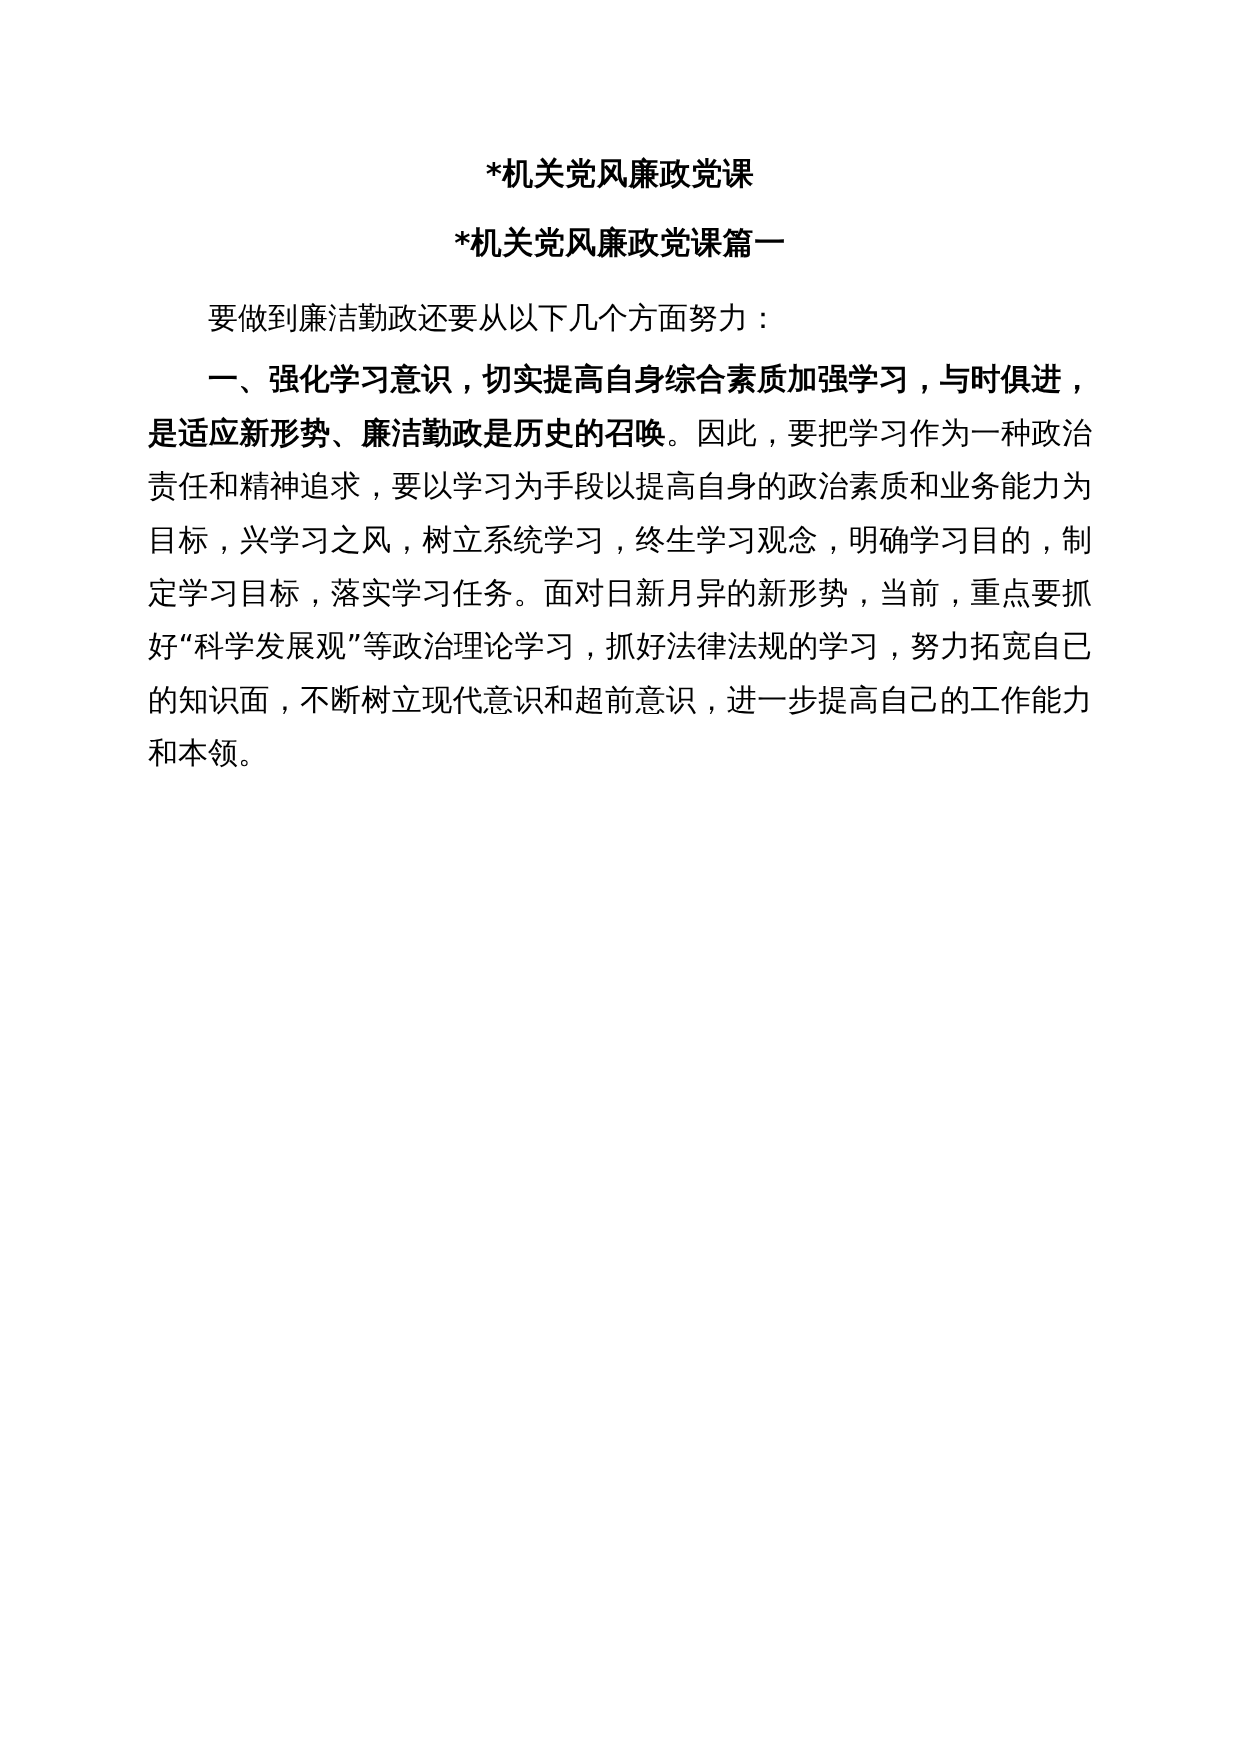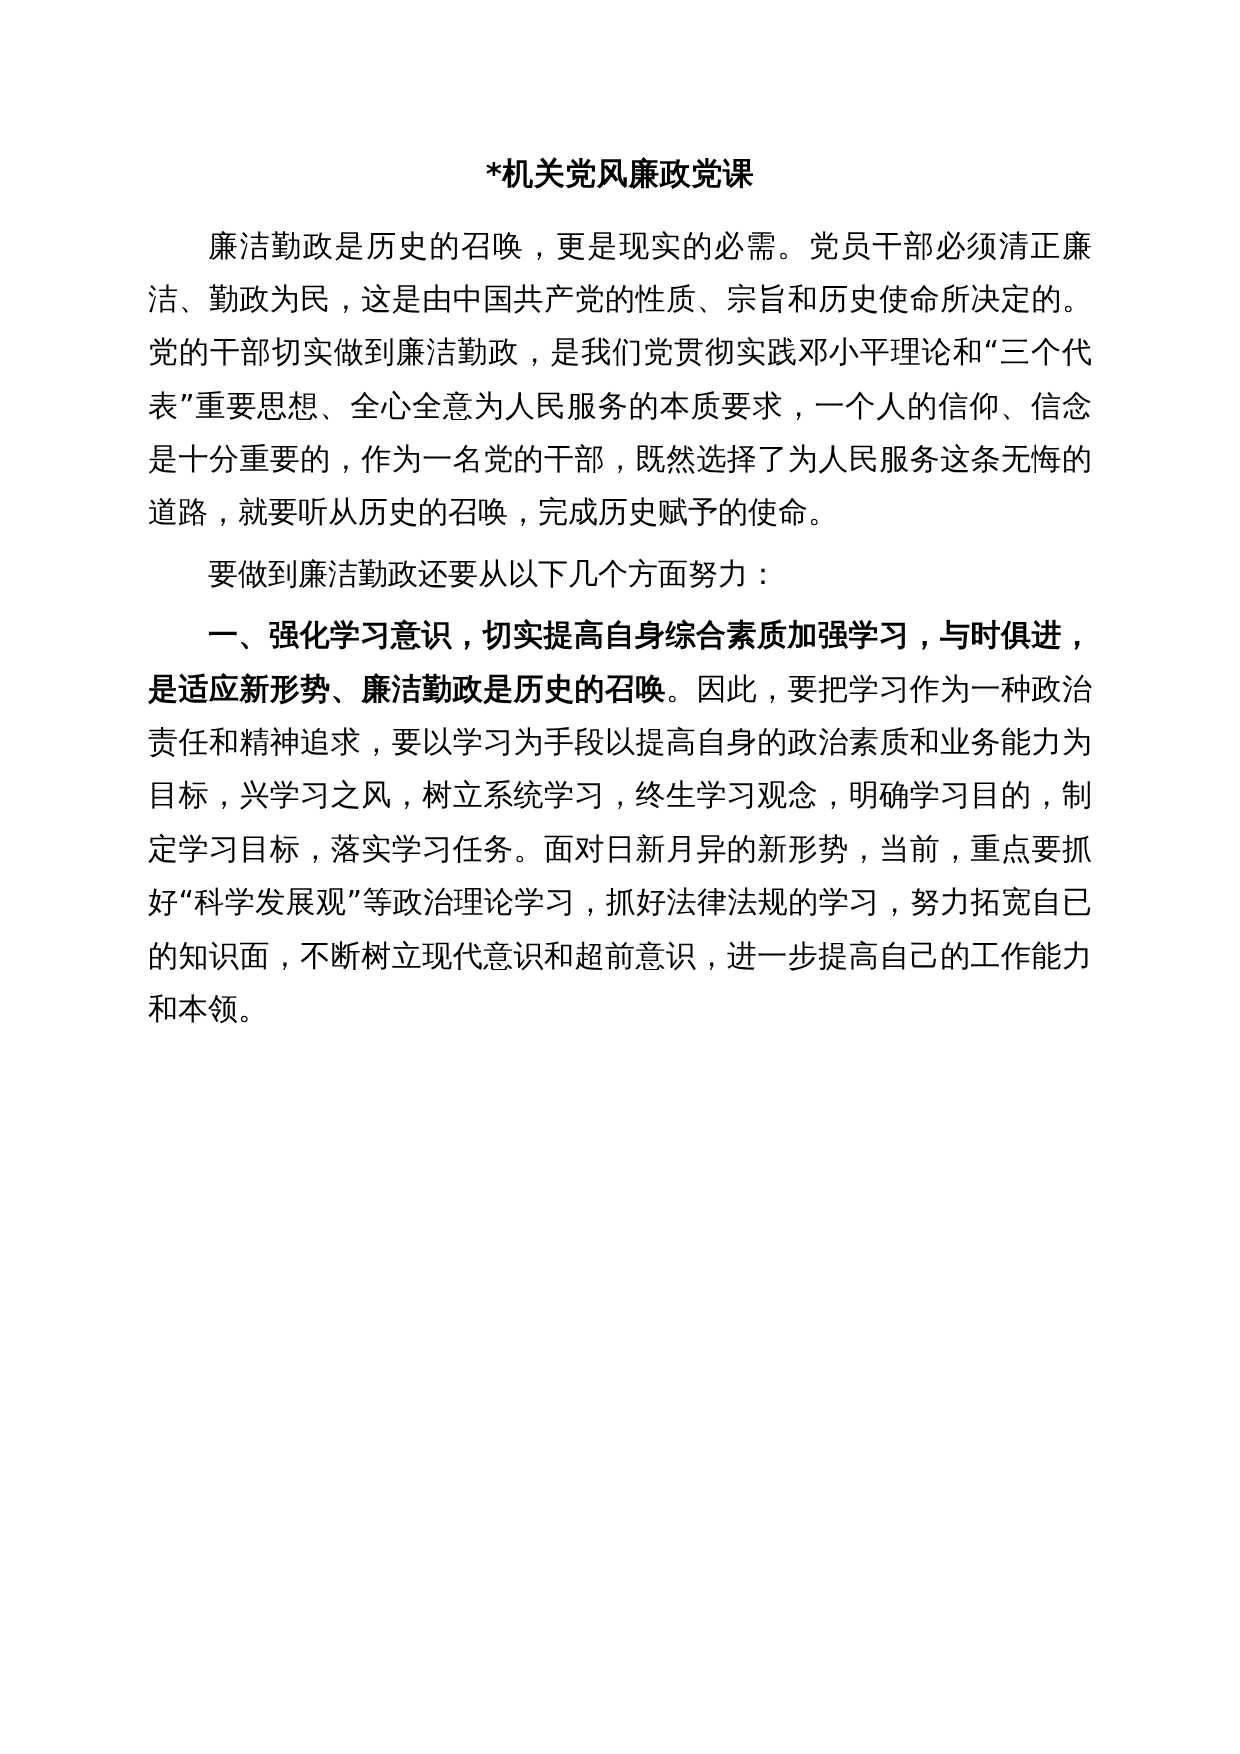--- a/index.html
+++ b/index.html
@@ -49,24 +49,22 @@
   .para .lead {
     font-weight: bold;
   }
 </style>
 </head>
 <body>
 
 <div class="page">
 
   <h1 class="doc-title">*机关党风廉政党课</h1>
+  <h2 class="doc-subtitle">*机关党风廉政党课篇一</h2>
 
-  <p class="para">
-    <span class="lead"></span><span>廉洁勤政是历史的召唤，更是现实的必需。党员干部必须清正廉洁、勤政为民，这是由中国共产党的性质、宗旨和历史使命所决定的。党的干部切实做到廉洁勤政，是我们党贯彻实践邓小平理论和“三个代表”重要思想、全心全意为人民服务的本质要求，一个人的信仰、信念是十分重要的，作为一名党的干部，既然选择了为人民服务这条无悔的道路，就要听从历史的召唤，完成历史赋予的使命。</span>
-  </p>
 
   <p class="para">
     <span class="lead"></span><span>要做到廉洁勤政还要从以下几个方面努力：</span>
   </p>
 
   <p class="para">
     <span class="lead">一、强化学习意识，切实提高自身综合素质加强学习，与时俱进，是适应新形势、廉洁勤政是历史的召唤</span><span>。因此，要把学习作为一种政治责任和精神追求，要以学习为手段以提高自身的政治素质和业务能力为目标，兴学习之风，树立系统学习，终生学习观念，明确学习目的，制定学习目标，落实学习任务。面对日新月异的新形势，当前，重点要抓好“科学发展观”等政治理论学习，抓好法律法规的学习，努力拓宽自已的知识面，不断树立现代意识和超前意识，进一步提高自己的工作能力和本领。</span>
   </p>
 
 

